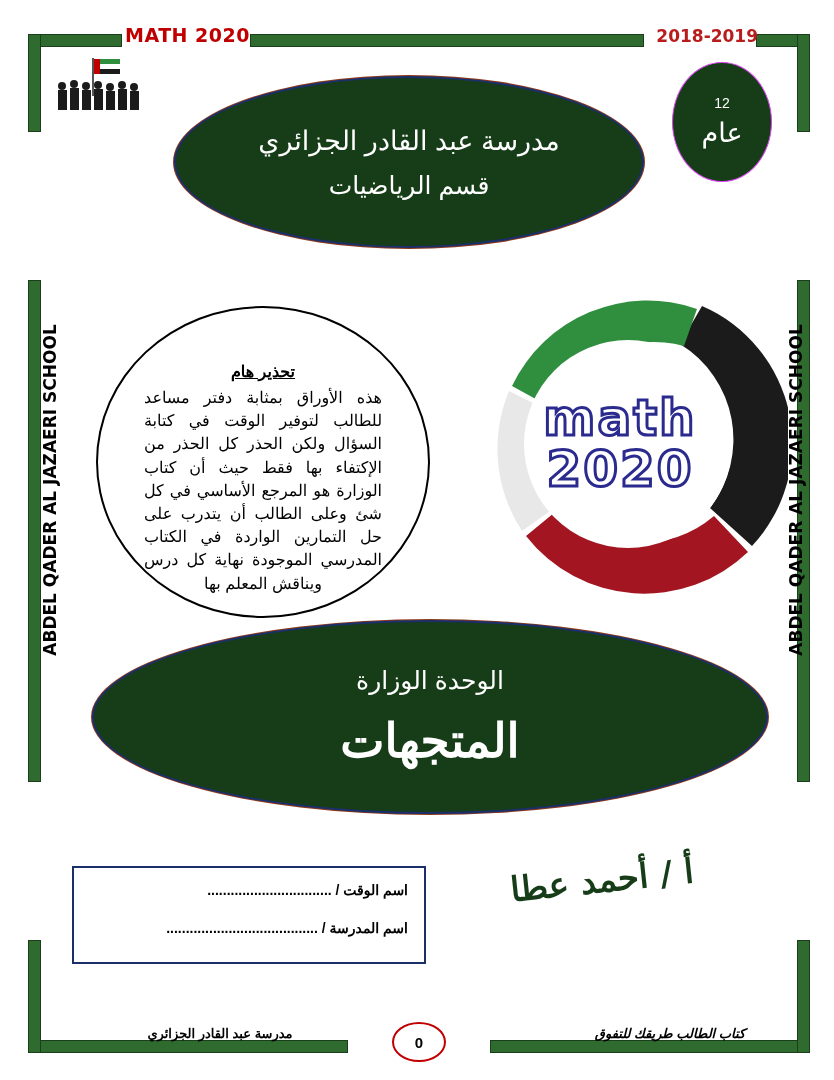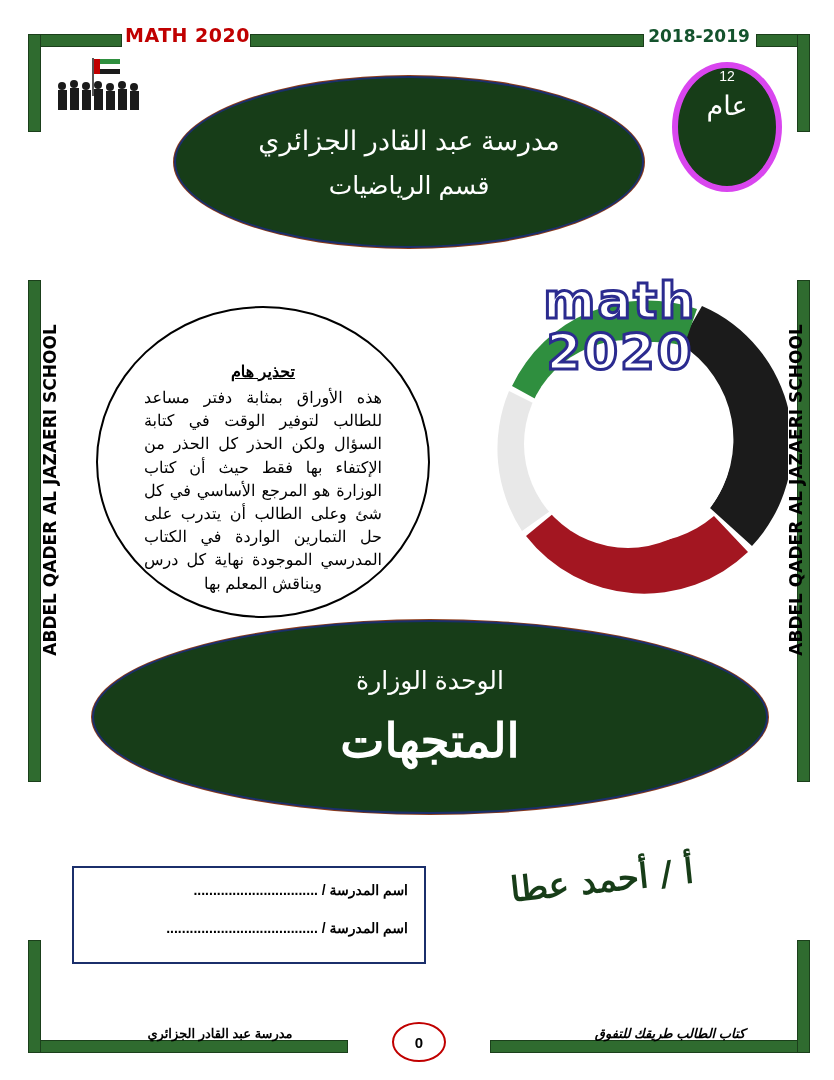--- a/index.html
+++ b/index.html
@@ -54,22 +54,21 @@
     font-weight: bold;
     font-size: 19px;
     letter-spacing: 0.5px;
     font-family: "DejaVu Sans", sans-serif;
   }
   .hdr-year {
     position: absolute;
     left: 640px;
     top: 26px;
     width: 118px;
-    text-align: center;
-    color: #14532d;
+    color: #b91c1c;
     font-weight: bold;
     font-size: 17px;
     font-family: "DejaVu Sans", sans-serif;
   }
 
   
   .side-name {
     position: absolute;
     color: #000000;
     font-weight: bold;
@@ -130,27 +129,27 @@
   }
 
   
   .grade-badge {
     position: absolute;
     left: 672px;
     top: 62px;
     width: 98px;
     height: 118px;
     background: #173d18;
-    border: 6px solid #d946ef;
+    border: 1px solid #d946ef;
     border-radius: 50% / 50%;
     color: #ffffff;
     display: flex;
     flex-direction: column;
     align-items: center;
-    justify-content: flex-start;
+    justify-content: center;
   }
   .grade-badge .num { font-size: 14px; margin-bottom: 6px; }
   .grade-badge .word { font-size: 27px; }
 
   
   .warn-ellipse {
     position: absolute;
     left: 96px;
     top: 306px;
     width: 334px;
@@ -187,21 +186,21 @@
   }
   .logo-text {
     position: absolute;
     left: 0;
     top: 0;
     width: 336px;
     height: 336px;
     display: flex;
     flex-direction: column;
     align-items: center;
-    justify-content: flex-start;
+    justify-content: center;
     pointer-events: none;
   }
   .logo-text .l1 {
     font-family: "DejaVu Sans", sans-serif;
     font-weight: bold;
     font-size: 50px;
     color: #ffffff;
     -webkit-text-stroke: 3px #2b2b8f;
     letter-spacing: 2px;
     line-height: 1;
@@ -382,21 +381,21 @@
       <div class="l2">2020</div>
     </div>
   </div>
 
   <div class="ellipse ellipse-unit">
     <div class="line1">الوحدة الوزارة</div>
     <div class="line2">المتجهات</div>
   </div>
 
   <div class="name-box">
-    <div class="name-row">اسم المدرسة / ................................</div>
+    <div class="name-row">اسم الوقت / ................................</div>
     <div class="name-row">اسم المدرسة / .......................................</div>
   </div>
 
   <div class="signature">أ / أحمد عطا</div>
 
   <div class="footer-left">كتاب الطالب طريقك للتفوق</div>
   <div class="page-num">0</div>
   <div class="footer-right">مدرسة عبد القادر الجزائري</div>
 
 </div>

